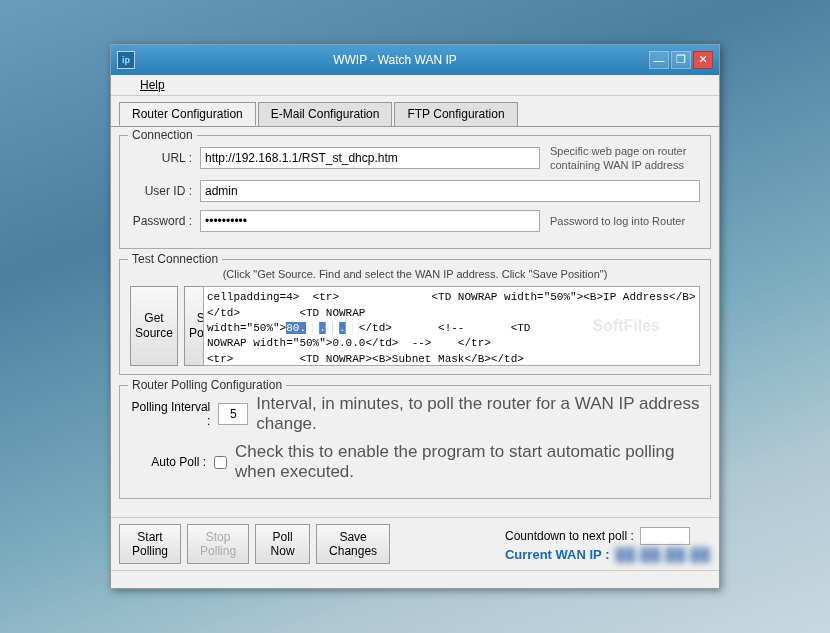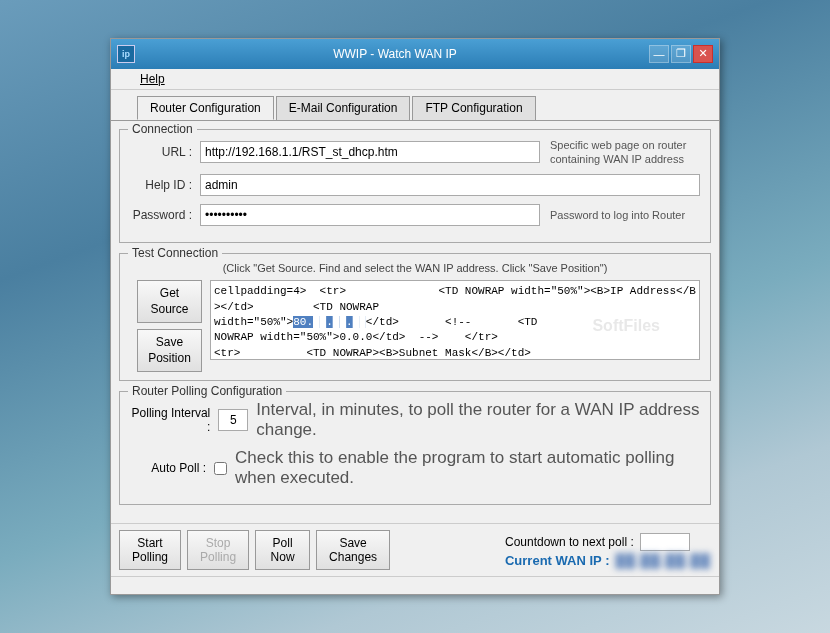--- a/index.html
+++ b/index.html
@@ -86,21 +86,20 @@
       cursor: pointer;
       padding: 2px 5px;
       font-size: 12px;
     }
 
     .tabs-container {
       padding: 6px 8px 0 8px;
       background: #f0f0f0;
       display: flex;
       gap: 0;
-      margin-left: 18px;
     }
 
     .tab {
       padding: 4px 12px;
       border: 1px solid #999;
       border-bottom: none;
       background: #e0e0e0;
       cursor: pointer;
       font-size: 12px;
       margin-right: 2px;
@@ -168,24 +167,22 @@
       line-height: 1.3;
     }
 
     .test-connection-content {
       display: flex;
       gap: 8px;
     }
 
     .test-buttons {
       display: flex;
-      flex-direction: column;
       gap: 6px;
       width: 65px;
-      margin-left: 7px;
     }
 
     .test-btn {
       padding: 5px 4px;
       border: 1px solid #999;
       background: linear-gradient(180deg, #f8f8f8, #e0e0e0);
       cursor: pointer;
       font-size: 12px;
       text-align: center;
       line-height: 1.3;
@@ -378,21 +375,21 @@
     <div class="group-box">
       <span class="group-label">Connection</span>
 
       <div class="form-row">
         <span class="form-label">URL :</span>
         <input class="form-input" type="text" value="http://192.168.1.1/RST_st_dhcp.htm" style="">
         <span class="form-hint">Specific web page on router containing WAN IP address</span>
       </div>
 
       <div class="form-row">
-        <span class="form-label">Help ID :</span>
+        <span class="form-label">User ID :</span>
         <input class="form-input" type="text" value="admin" style="">
       </div>
 
       <div class="form-row">
         <span class="form-label">Password :</span>
         <input class="form-input" type="password" value="1234567890" style="">
         <span class="form-hint">Password to log into Router</span>
       </div>
     </div>
 

